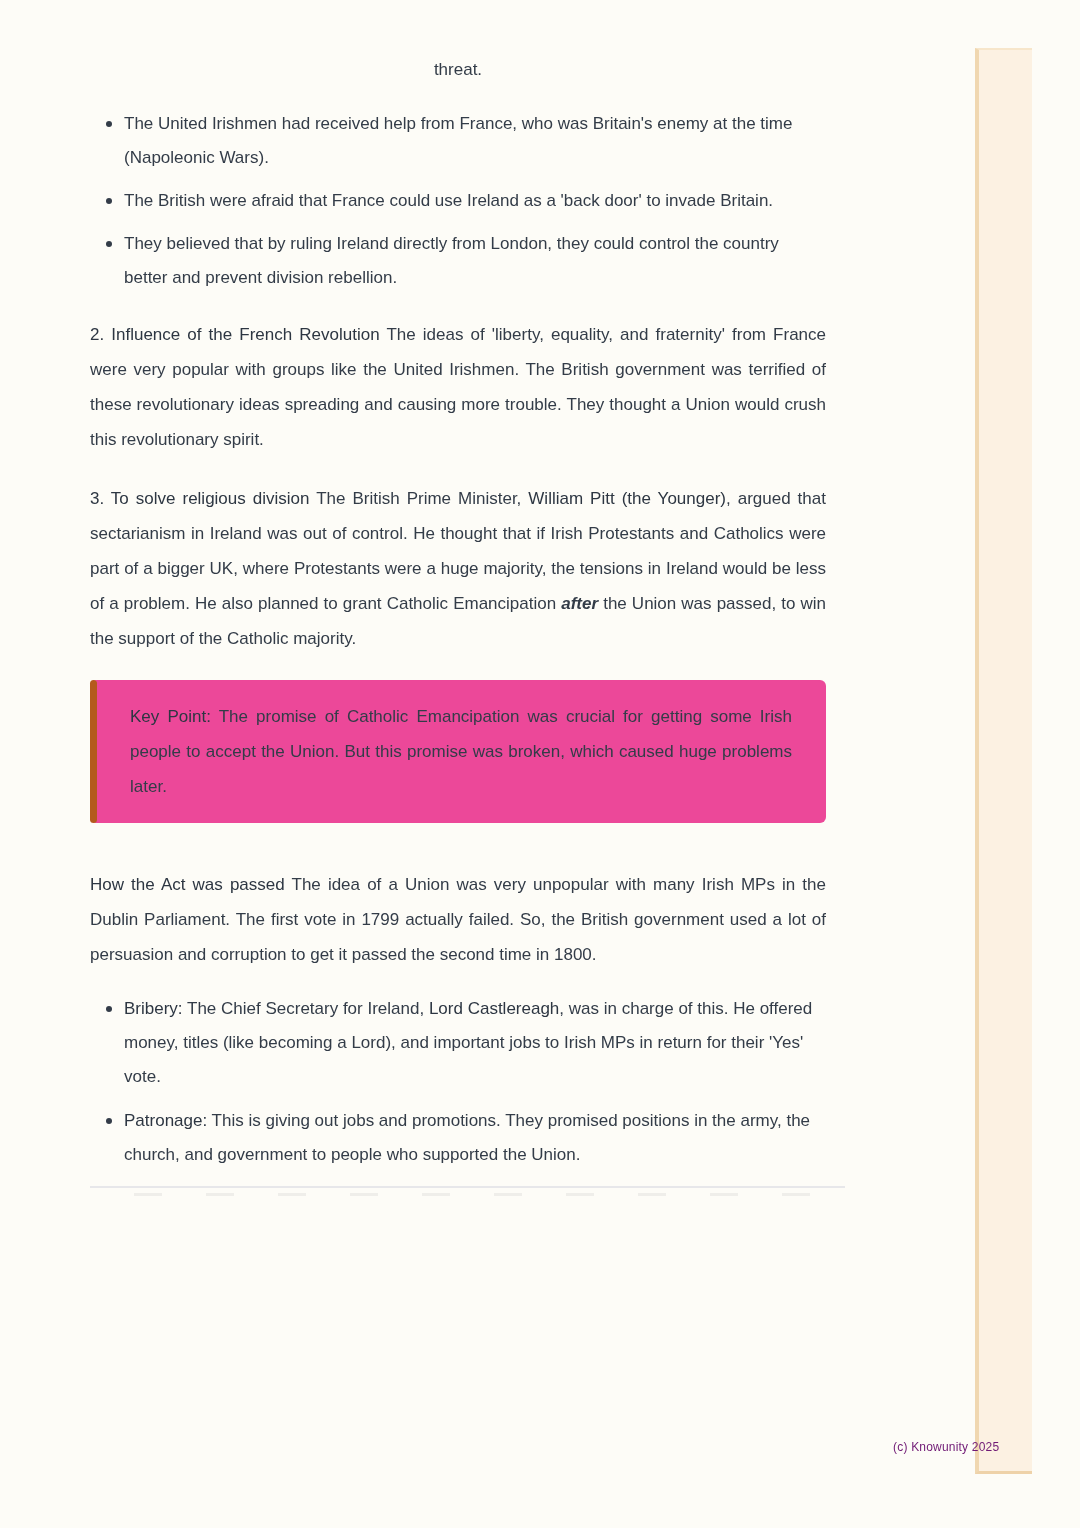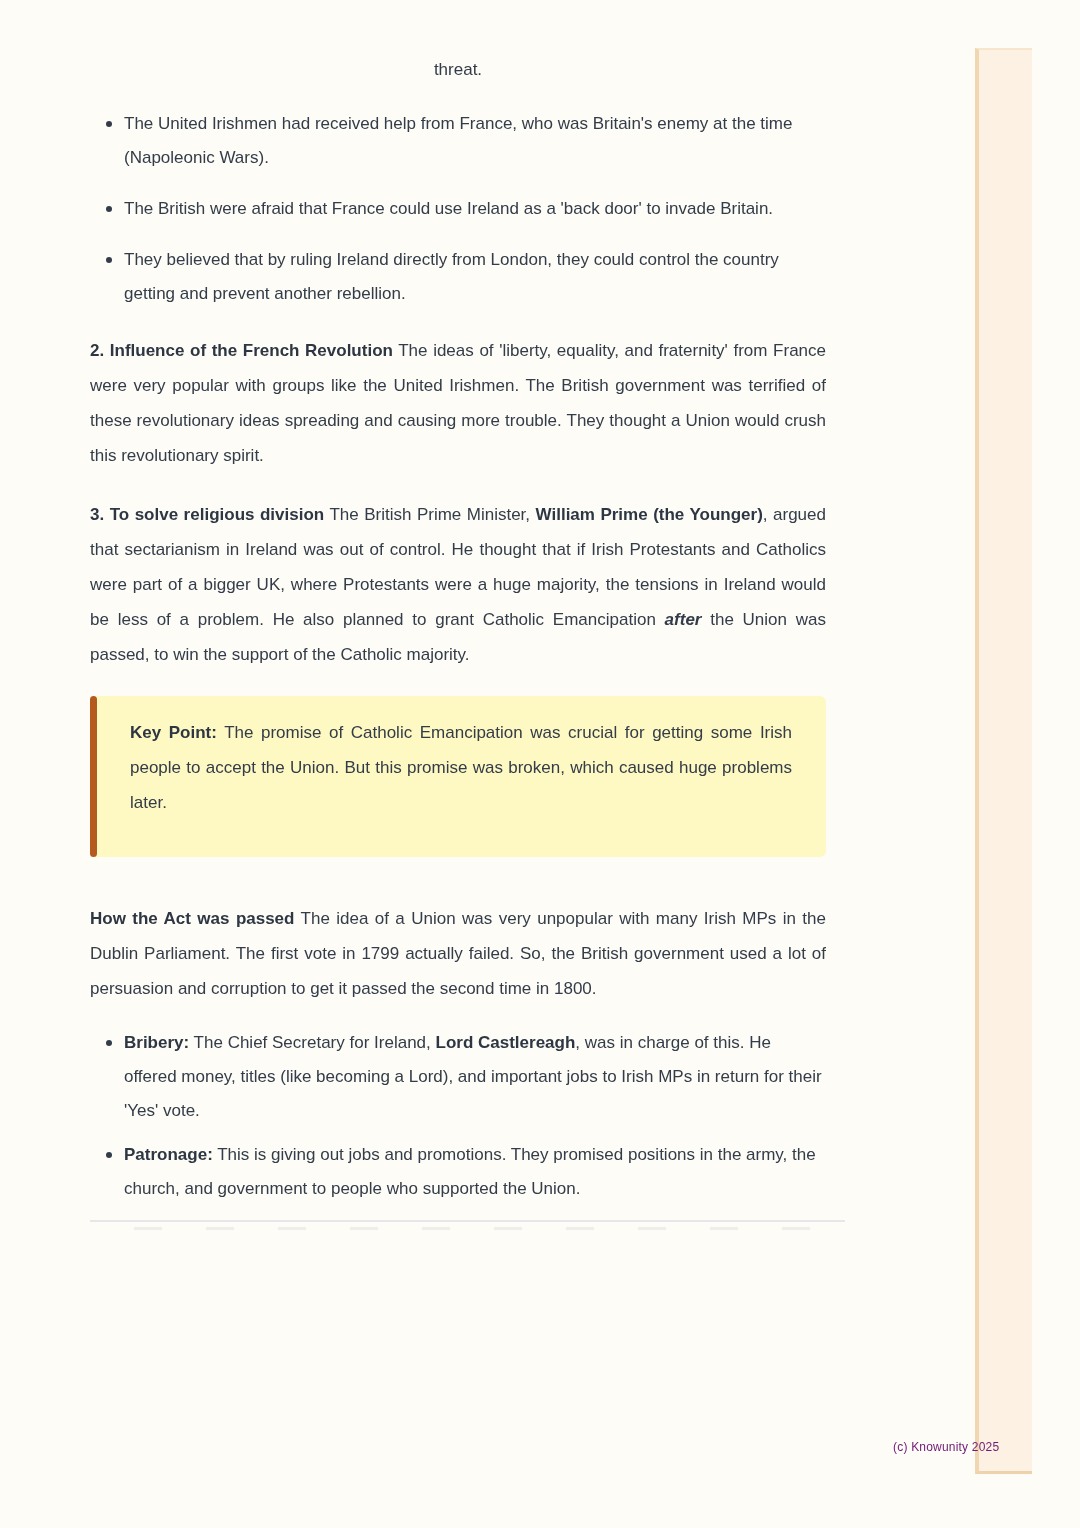--- a/index.html
+++ b/index.html
@@ -18,35 +18,35 @@
   .content {
     position: absolute;
     left: 90px;
     top: 0;
     width: 736px;
     padding-top: 52px;
     font-size: 17px;
     line-height: 35px;
   }
   p { margin: 0; text-align: center; }
-  strong { font-weight: 700; color: #2d3642; }
+  strong { font-weight: 400; color: #2d3642; }
   em { font-style: italic; font-weight: bold; }
 
   .frag { margin-bottom: 20px; }
 
   .blist {
     list-style: none;
     margin: 0 0 22px 0;
     padding: 0;
   }
   .blist li {
     position: relative;
     padding-left: 34px;
     line-height: 34px;
-    margin-top: 17px;
+    margin-top: 9px;
   }
   .blist li:first-child { margin-top: 0; }
   .blist li::before {
     content: "";
     position: absolute;
     left: 16px;
     top: 14px;
     width: 6px;
     height: 6px;
     border-radius: 50%;
@@ -54,23 +54,23 @@
   }
 
   .para {
     text-align: justify;
     margin-bottom: 24px;
   }
 
   .keypoint {
     position: relative;
     margin-top: 22px;
-    background: #fef9c3;
+    background: #ec4899;
     border-radius: 6px;
-    padding: 19px 34px 37px 40px;
+    padding: 19px 34px 19px 40px;
   }
   .keybar {
     position: absolute;
     left: 0;
     top: 0;
     bottom: 0;
     width: 7px;
     border-radius: 7px;
     background: #b45a1e;
   }
@@ -128,32 +128,32 @@
 
 <div class="side-strip"></div>
 
 <main class="content">
 
   <p class="frag">threat.</p>
 
   <ul class="blist">
     <li><span>The United Irishmen had received help from France, who was Britain's enemy at the time (Napoleonic Wars).</span></li>
     <li><span>The British were afraid that France could use Ireland as a 'back door' to invade Britain.</span></li>
-    <li><span>They believed that by ruling Ireland directly from London, they could control the country getting and prevent another rebellion.</span></li>
+    <li><span>They believed that by ruling Ireland directly from London, they could control the country better and prevent division rebellion.</span></li>
   </ul>
 
   <p class="para">
     <strong>2. Influence of the French Revolution</strong>
     <span>The ideas of 'liberty, equality, and fraternity' from France were very popular with groups like the United Irishmen. The British government was terrified of these revolutionary ideas spreading and causing more trouble. They thought a Union would crush this revolutionary spirit.</span>
   </p>
 
   <p class="para">
     <strong>3. To solve religious division</strong>
     <span>The British Prime Minister,</span>
-    <strong>William Prime (the Younger)</strong><span>, argued that sectarianism in Ireland was out of control. He thought that if Irish Protestants and Catholics were part of a bigger UK, where Protestants were a huge majority, the tensions in Ireland would be less of a problem. He also planned to grant Catholic Emancipation</span>
+    <strong>William Pitt (the Younger)</strong><span>, argued that sectarianism in Ireland was out of control. He thought that if Irish Protestants and Catholics were part of a bigger UK, where Protestants were a huge majority, the tensions in Ireland would be less of a problem. He also planned to grant Catholic Emancipation</span>
     <em>after</em>
     <span>the Union was passed, to win the support of the Catholic majority.</span>
   </p>
 
   <aside class="keypoint">
     <span class="keybar"></span>
     <p class="keytext">
       <strong>Key Point:</strong>
       <span>The promise of Catholic Emancipation was crucial for getting some Irish people to accept the Union. But this promise was broken, which caused huge problems later.</span>
     </p>

